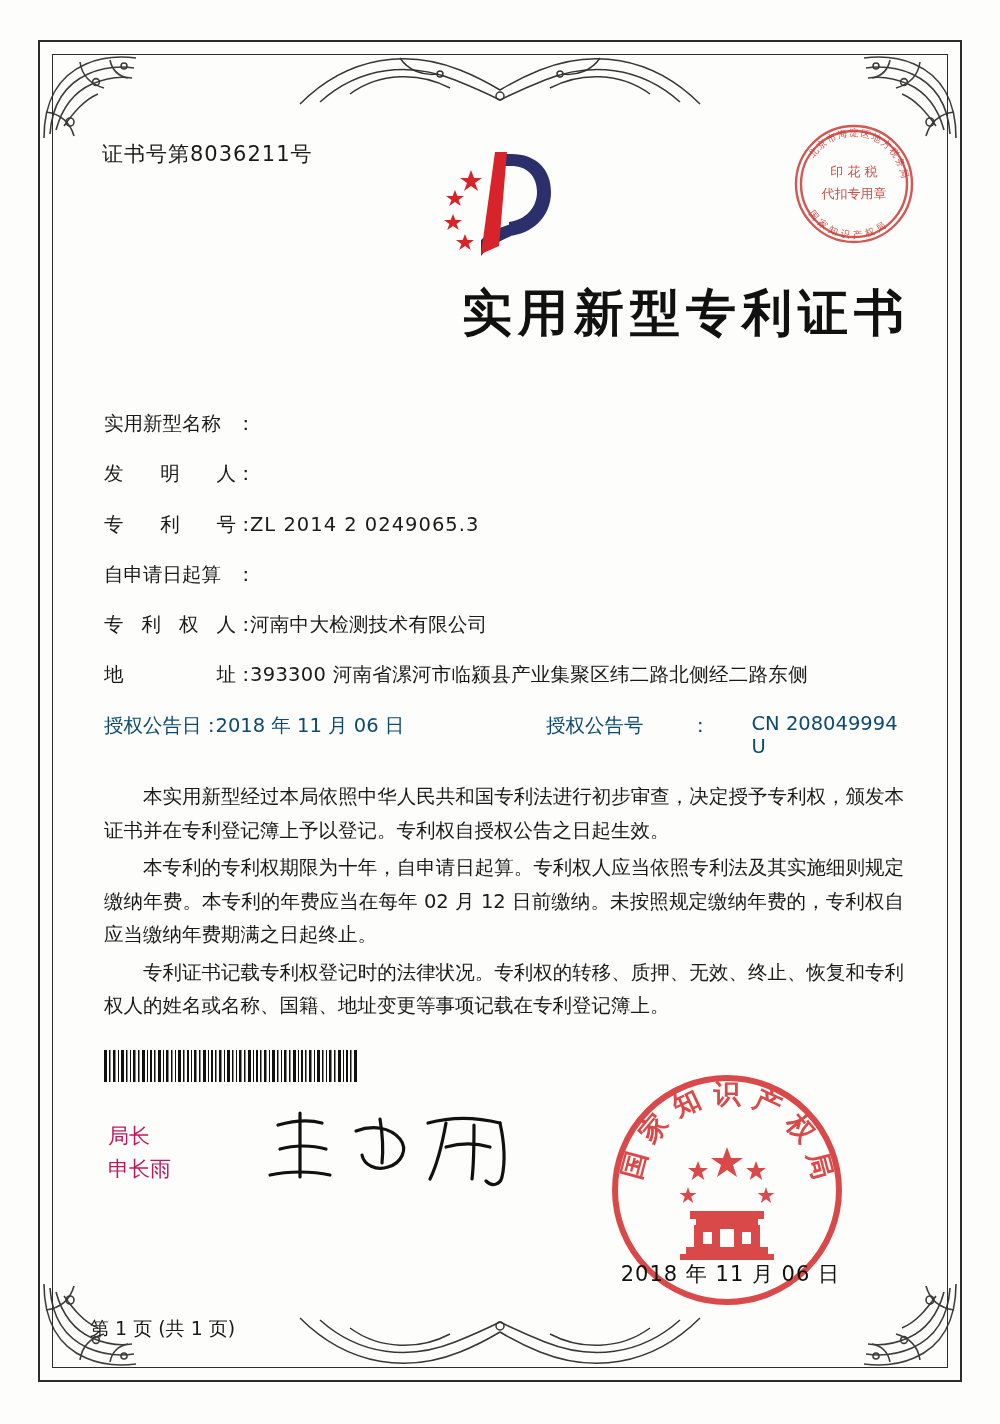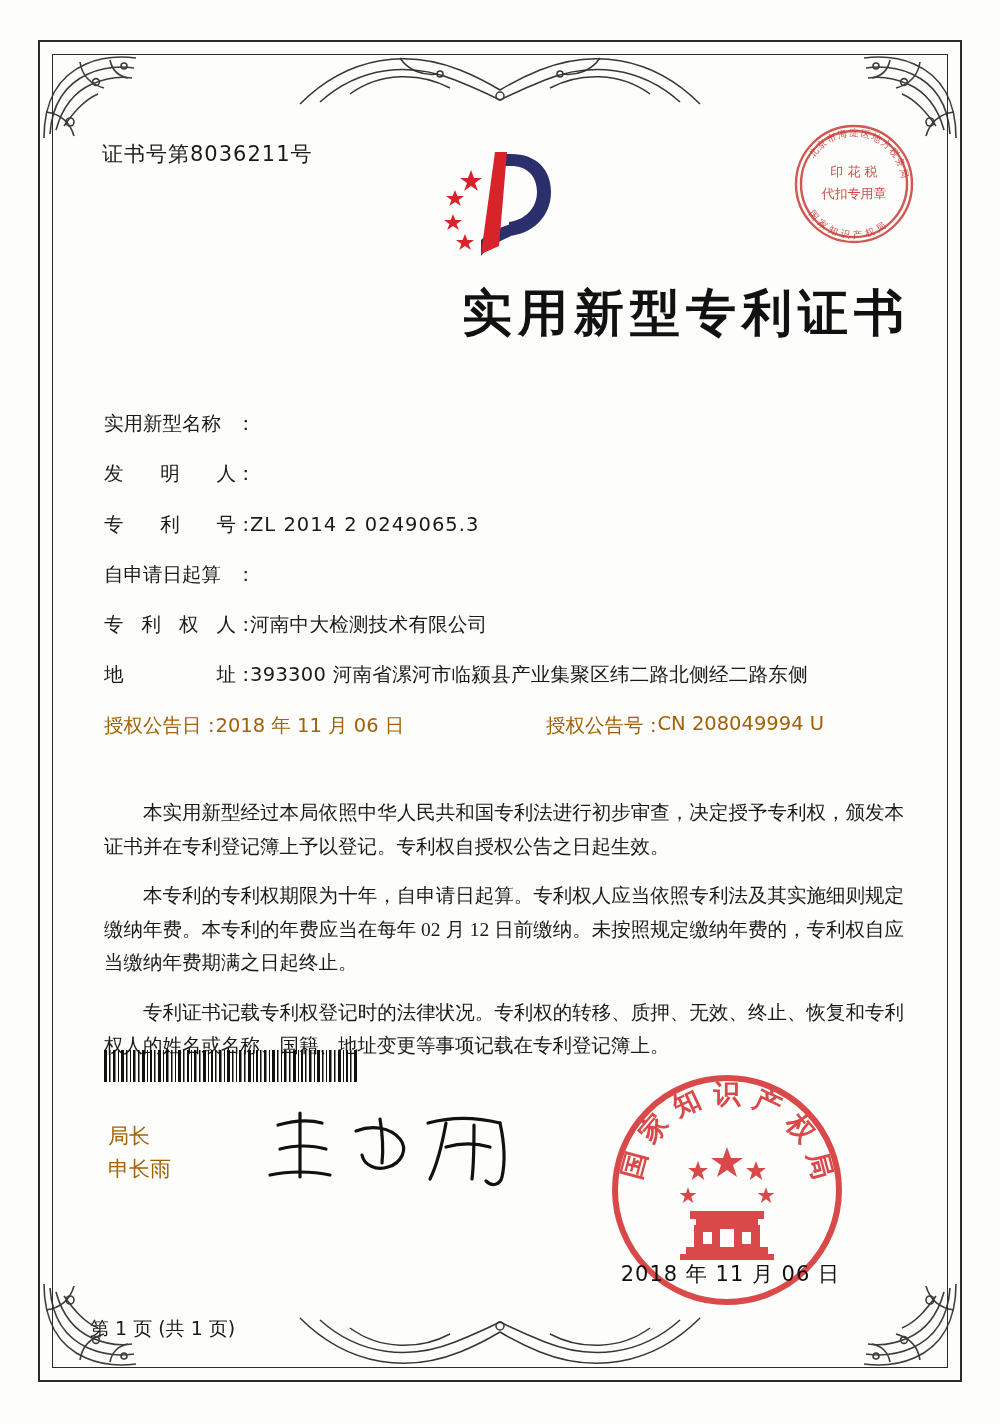--- a/index.html
+++ b/index.html
@@ -151,67 +151,67 @@
   }
   .field-value.mono {
     font-family: "DejaVu Sans", "Liberation Sans", sans-serif;
     letter-spacing: 1px;
   }
   .two-col {
     display: flex;
     align-items: flex-start;
     margin-bottom: 10px;
     font-size: 19.5px;
-    color: #a16207;
+    color: #0c4a6e;
   }
   .two-col .left {
     flex: 0 0 430px;
     display: flex;
   }
   .two-col .right {
     flex: 1 1 auto;
     display: flex;
     padding-left: 12px;
+    gap: 47px;
   }
   .two-col .lbl { white-space: nowrap; }
 
   
   .paras {
     position: absolute;
     top: 660px;
     left: 14px;
     right: 6px;
     font-size: 19.5px;
     line-height: 1.72;
     color: #1a1a1a;
     text-align: justify;
   }
   .paras p {
-    margin: 16px 0 4px 0;
+    margin: 0 0 4px 0;
     text-indent: 2em;
-    font-family: Liberation Serif, serif;
   }
 
   
   .barcode {
     position: absolute;
     left: 14px;
     top: 930px;
     width: 270px;
     height: 32px;
   }
 
   
   .sig-block {
     position: absolute;
     left: 18px;
     top: 1000px;
     font-size: 21px;
     line-height: 1.55;
-    color: #a16207;
+    color: #be185d;
   }
   .sig-script {
     position: absolute;
     left: 170px;
     top: 985px;
     width: 280px;
     height: 90px;
   }
 
   

